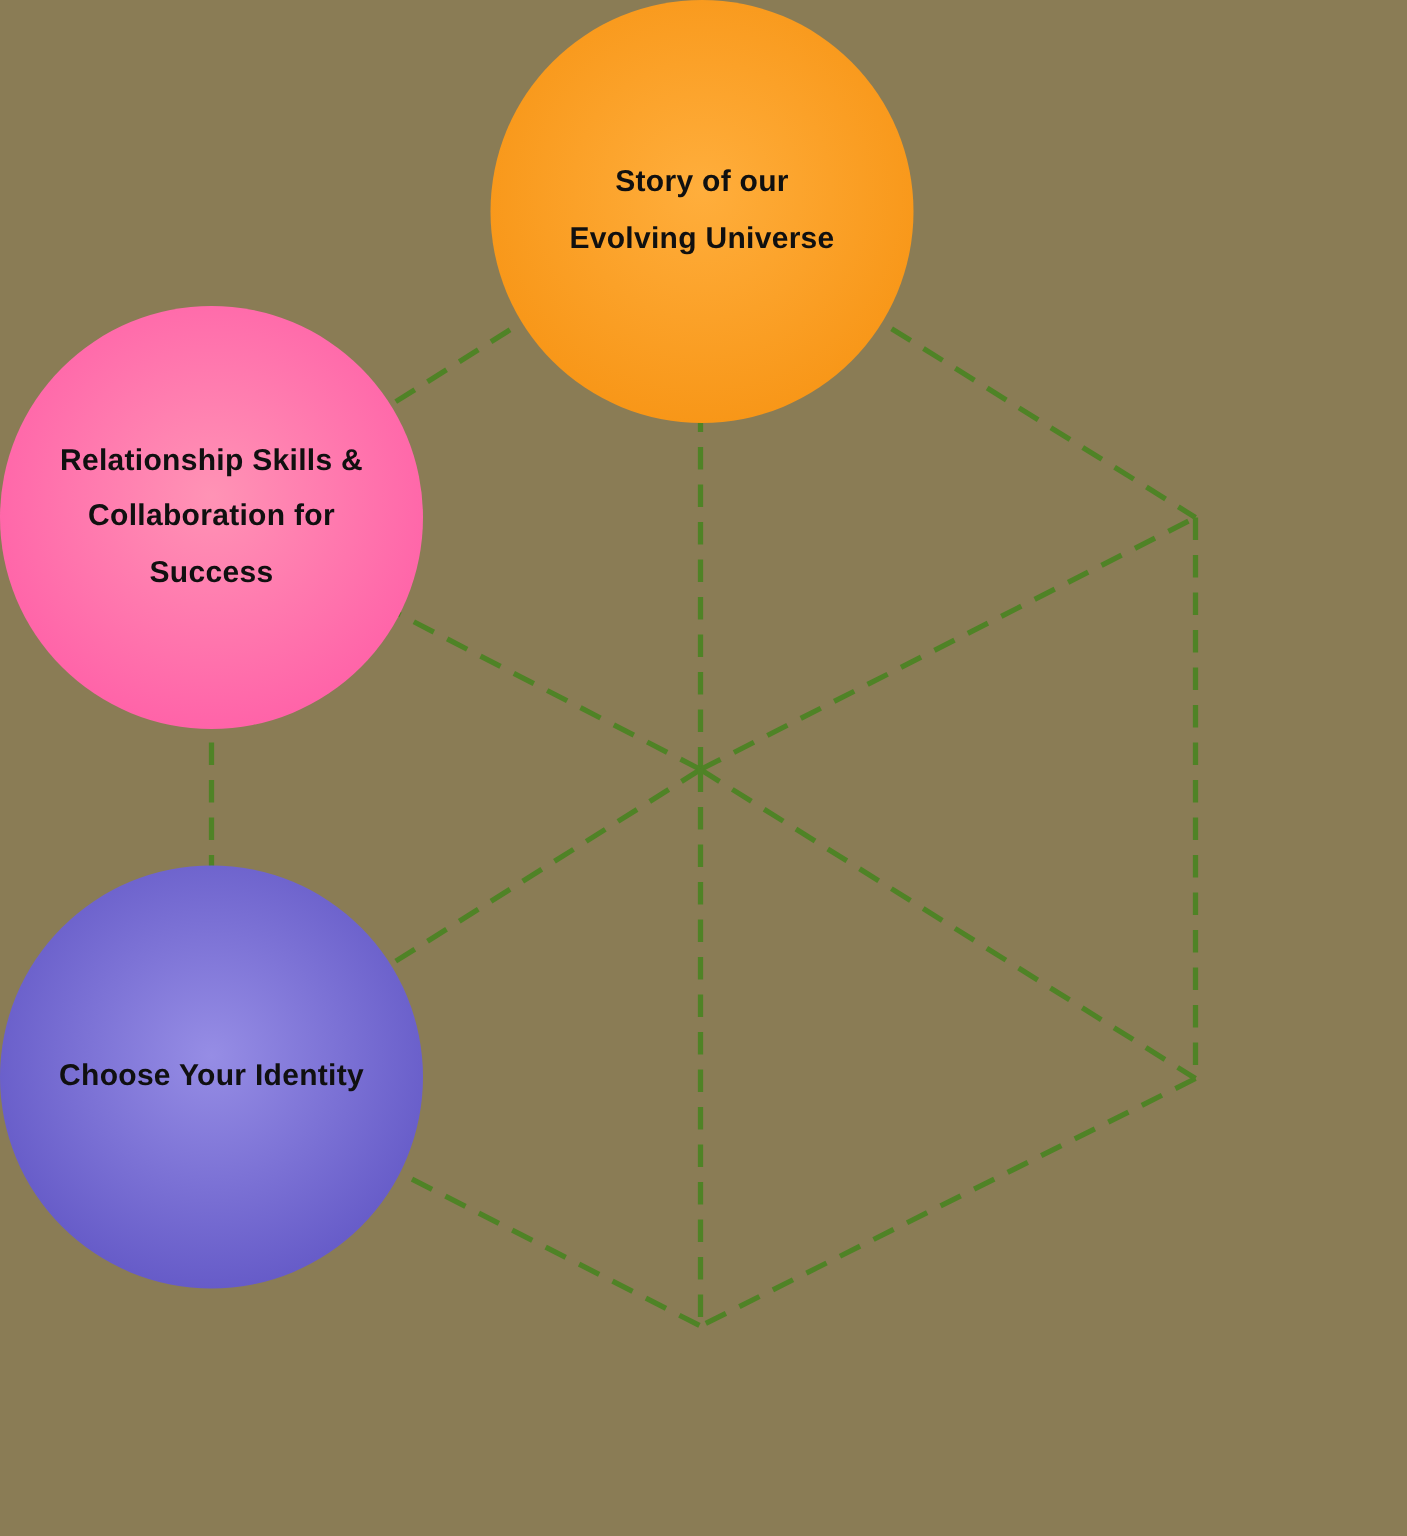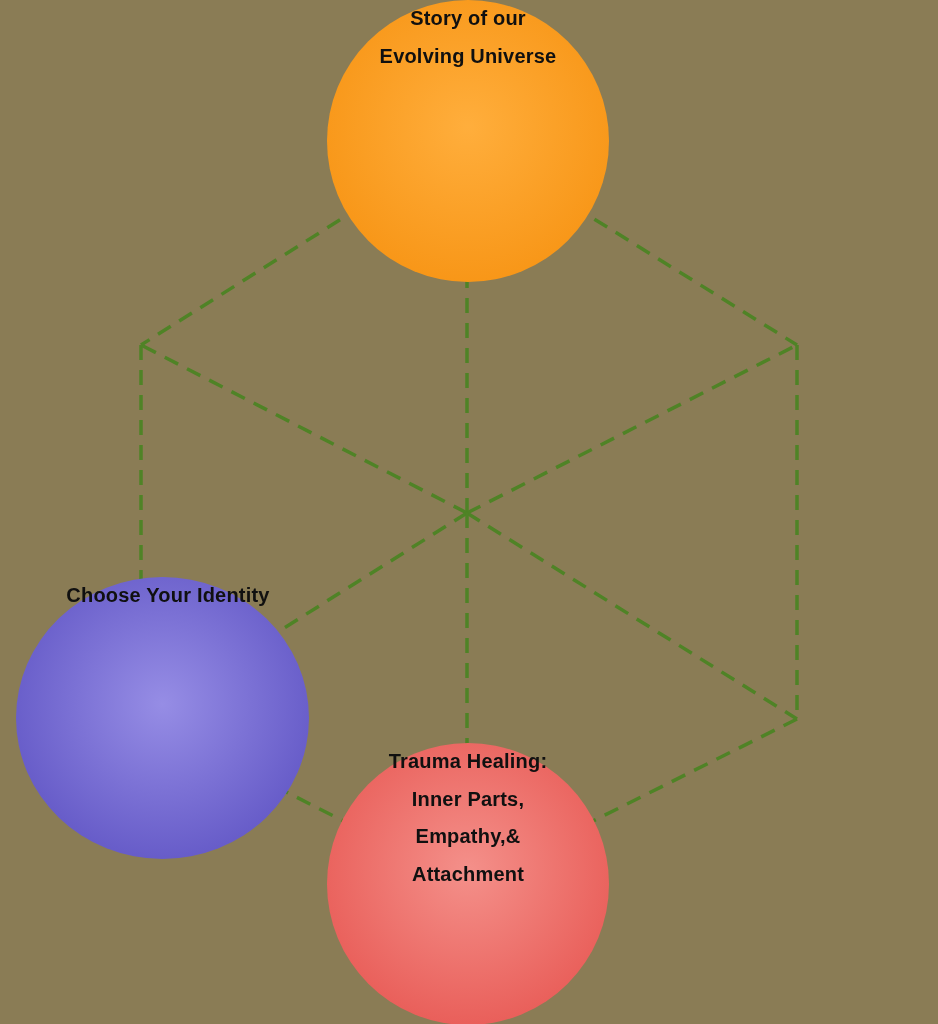--- a/index.html
+++ b/index.html
@@ -24,37 +24,38 @@
   }
   .connector-line {
     fill: none;
     stroke-width: 3.5;
     stroke-dasharray: 15 10;
   }
   .node {
     position: absolute;
     border-radius: 50%;
     display: flex;
+    align-items: center;
     justify-content: center;
     text-align: center;
   }
   .node .label {
     white-space: pre-line;
     font-size: 20px;
     font-weight: 700;
     line-height: 1.88;
     padding: 0 12px;
     letter-spacing: 0.2px;
   }
   
   .node-top     { left: 327px; top:   0px; width: 282px; height: 282px; }
   .node-tl      { left:   0px; top: 204px; width: 282px; height: 282px; }
   .node-tr      { left: 656px; top: 204px; width: 282px; height: 282px; }
   .node-center  { left: 327px; top: 373px; width: 281px; height: 281px; }
-  .node-bl      { left:   16px; top: 577px; width: 282px; height: 282px; padding-left: 11px; }
+  .node-bl      { left:   0px; top: 577px; width: 282px; height: 282px; }
   .node-br      { left: 656px; top: 578px; width: 282px; height: 282px; }
   .node-bottom  { left: 327px; top: 743px; width: 282px; height: 282px; }
 </style>
 </head>
 <body style="background: rgb(138, 124, 85);">
 
 <div class="canvas" style="background: rgb(138, 124, 85);">
 
   <svg class="connectors" viewBox="0 0 938 1024" aria-hidden="true">
 
@@ -71,28 +72,27 @@
     <line class="connector-line" x1="467" y1="513" x2="141" y2="718" style="stroke: rgb(79, 131, 38);"></line>
     <line class="connector-line" x1="467" y1="513" x2="797" y2="719" style="stroke: rgb(79, 131, 38);"></line>
     <line class="connector-line" x1="467" y1="513" x2="467" y2="884" style="stroke: rgb(79, 131, 38);"></line>
   </svg>
 
   <div class="node node-top" style="background: radial-gradient(circle at 50% 45%, rgb(255, 174, 60) 0%, rgb(247, 148, 20) 82%); color: rgb(16, 16, 16);">
     <div class="label">Story of our
 Evolving Universe</div>
   </div>
 
+  <div class="node node-tl" style="background: radial-gradient(circle at 50% 45%, rgb(255, 147, 181) 0%, rgb(255, 94, 167) 82%); color: rgb(16, 16, 16);">
+    <div class="label">Relationship Skills &amp;
+Collaboration for
+Success</div>
+  </div>
 
 
 
   <div class="node node-bl" style="background: radial-gradient(circle at 50% 45%, rgb(150, 141, 229) 0%, rgb(97, 86, 197) 82%); color: rgb(16, 16, 16);">
     <div class="label">Choose Your Identity</div>
   </div>
 
 
-  <div class="node node-bottom" style="background: radial-gradient(circle at 50% 45%, rgb(244, 144, 138) 0%, rgb(232, 90, 85) 82%); color: rgb(16, 16, 16);">
-    <div class="label">Trauma Healing:
-Inner Parts,
-Empathy,&amp;
-Attachment</div>
-  </div>
 
 </div>
 
 </body></html>

